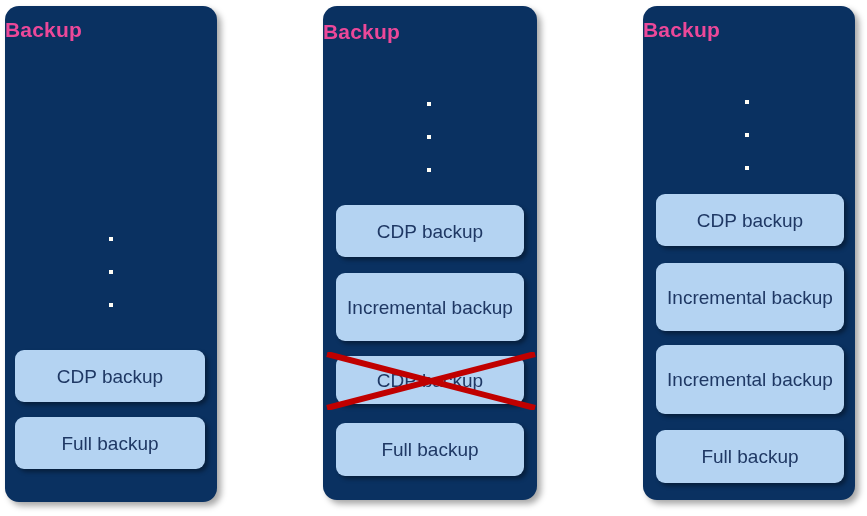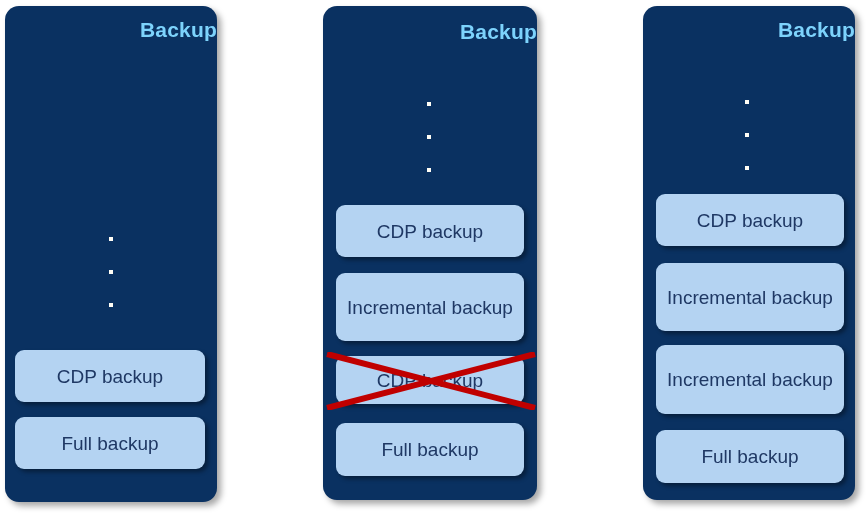--- a/index.html
+++ b/index.html
@@ -30,22 +30,22 @@
     background: #0A3161;
     border-radius: 14px;
     box-shadow: 4px 4px 6px rgba(0,0,0,0.35);
     box-sizing: border-box;
   }
 
   .panel-title {
     position: absolute;
     left: 0;
     right: 0;
-    text-align: right;
-    color: #7dd3fc;
+    text-align: left;
+    color: #ec4899;
     font-weight: bold;
     font-size: 21px;
     line-height: 24px;
     letter-spacing: 0.2px;
   }
 
   .dots {
     position: absolute;
     width: 14px;
     display: flex;

